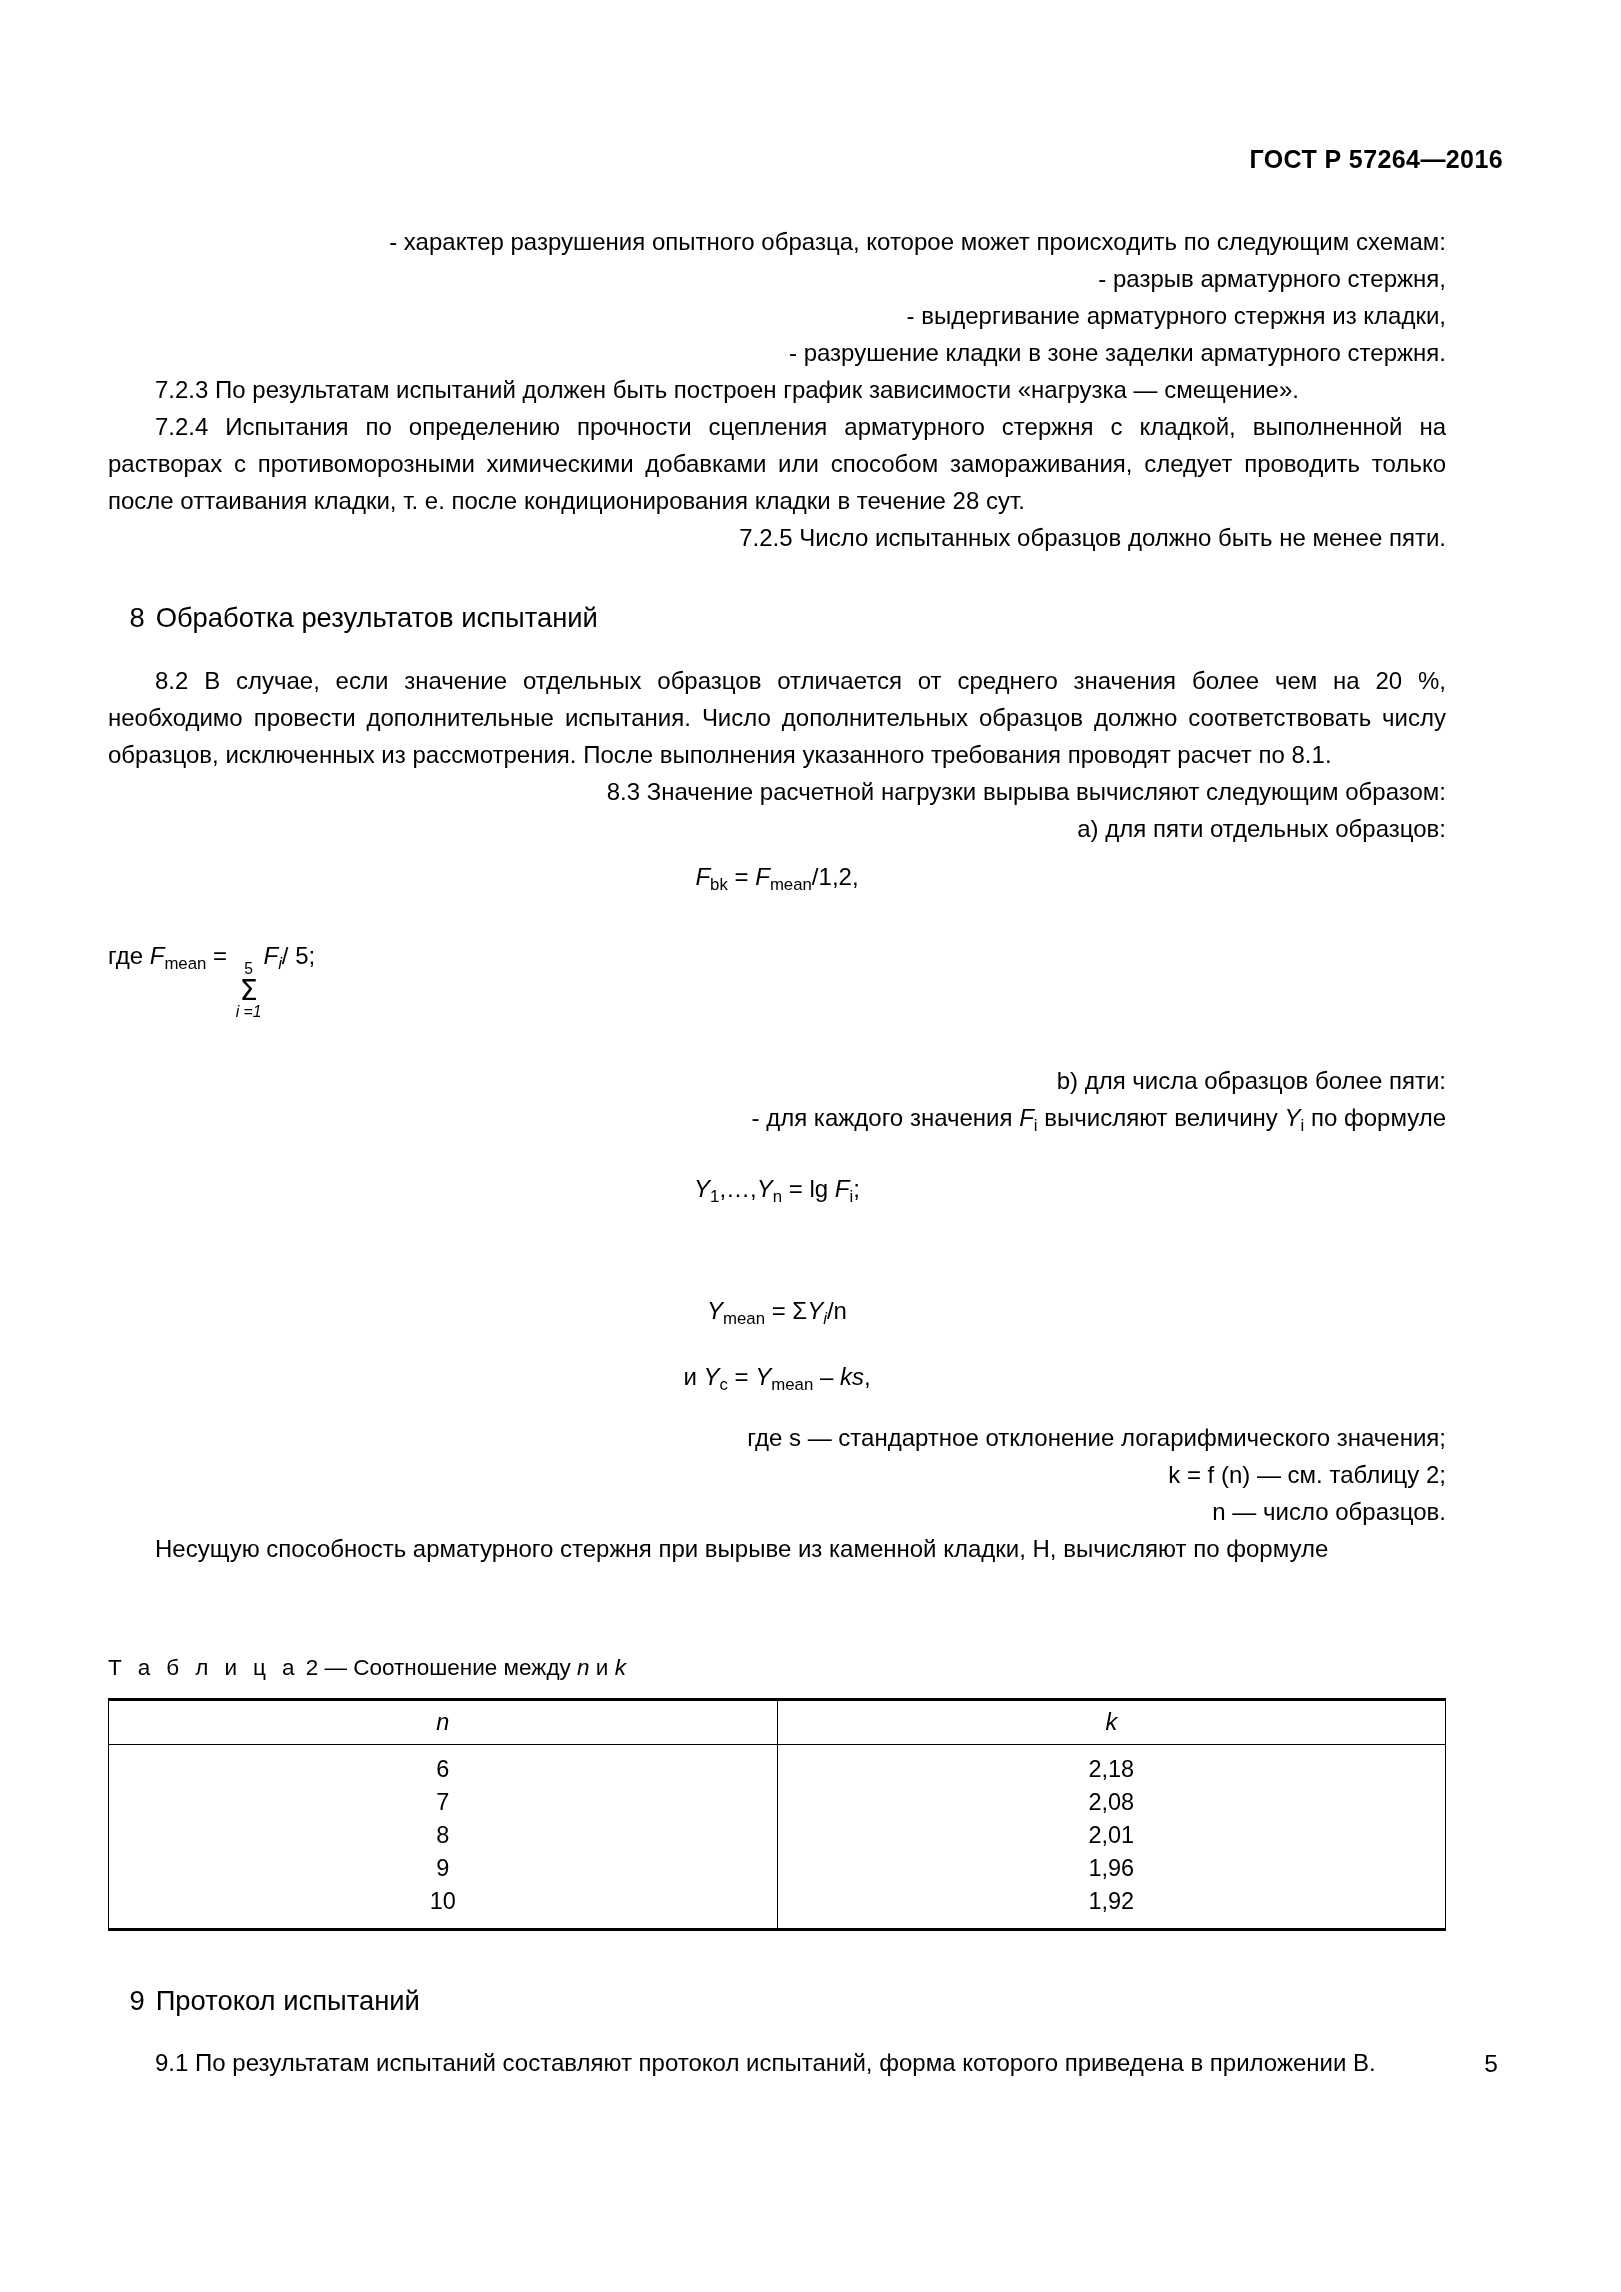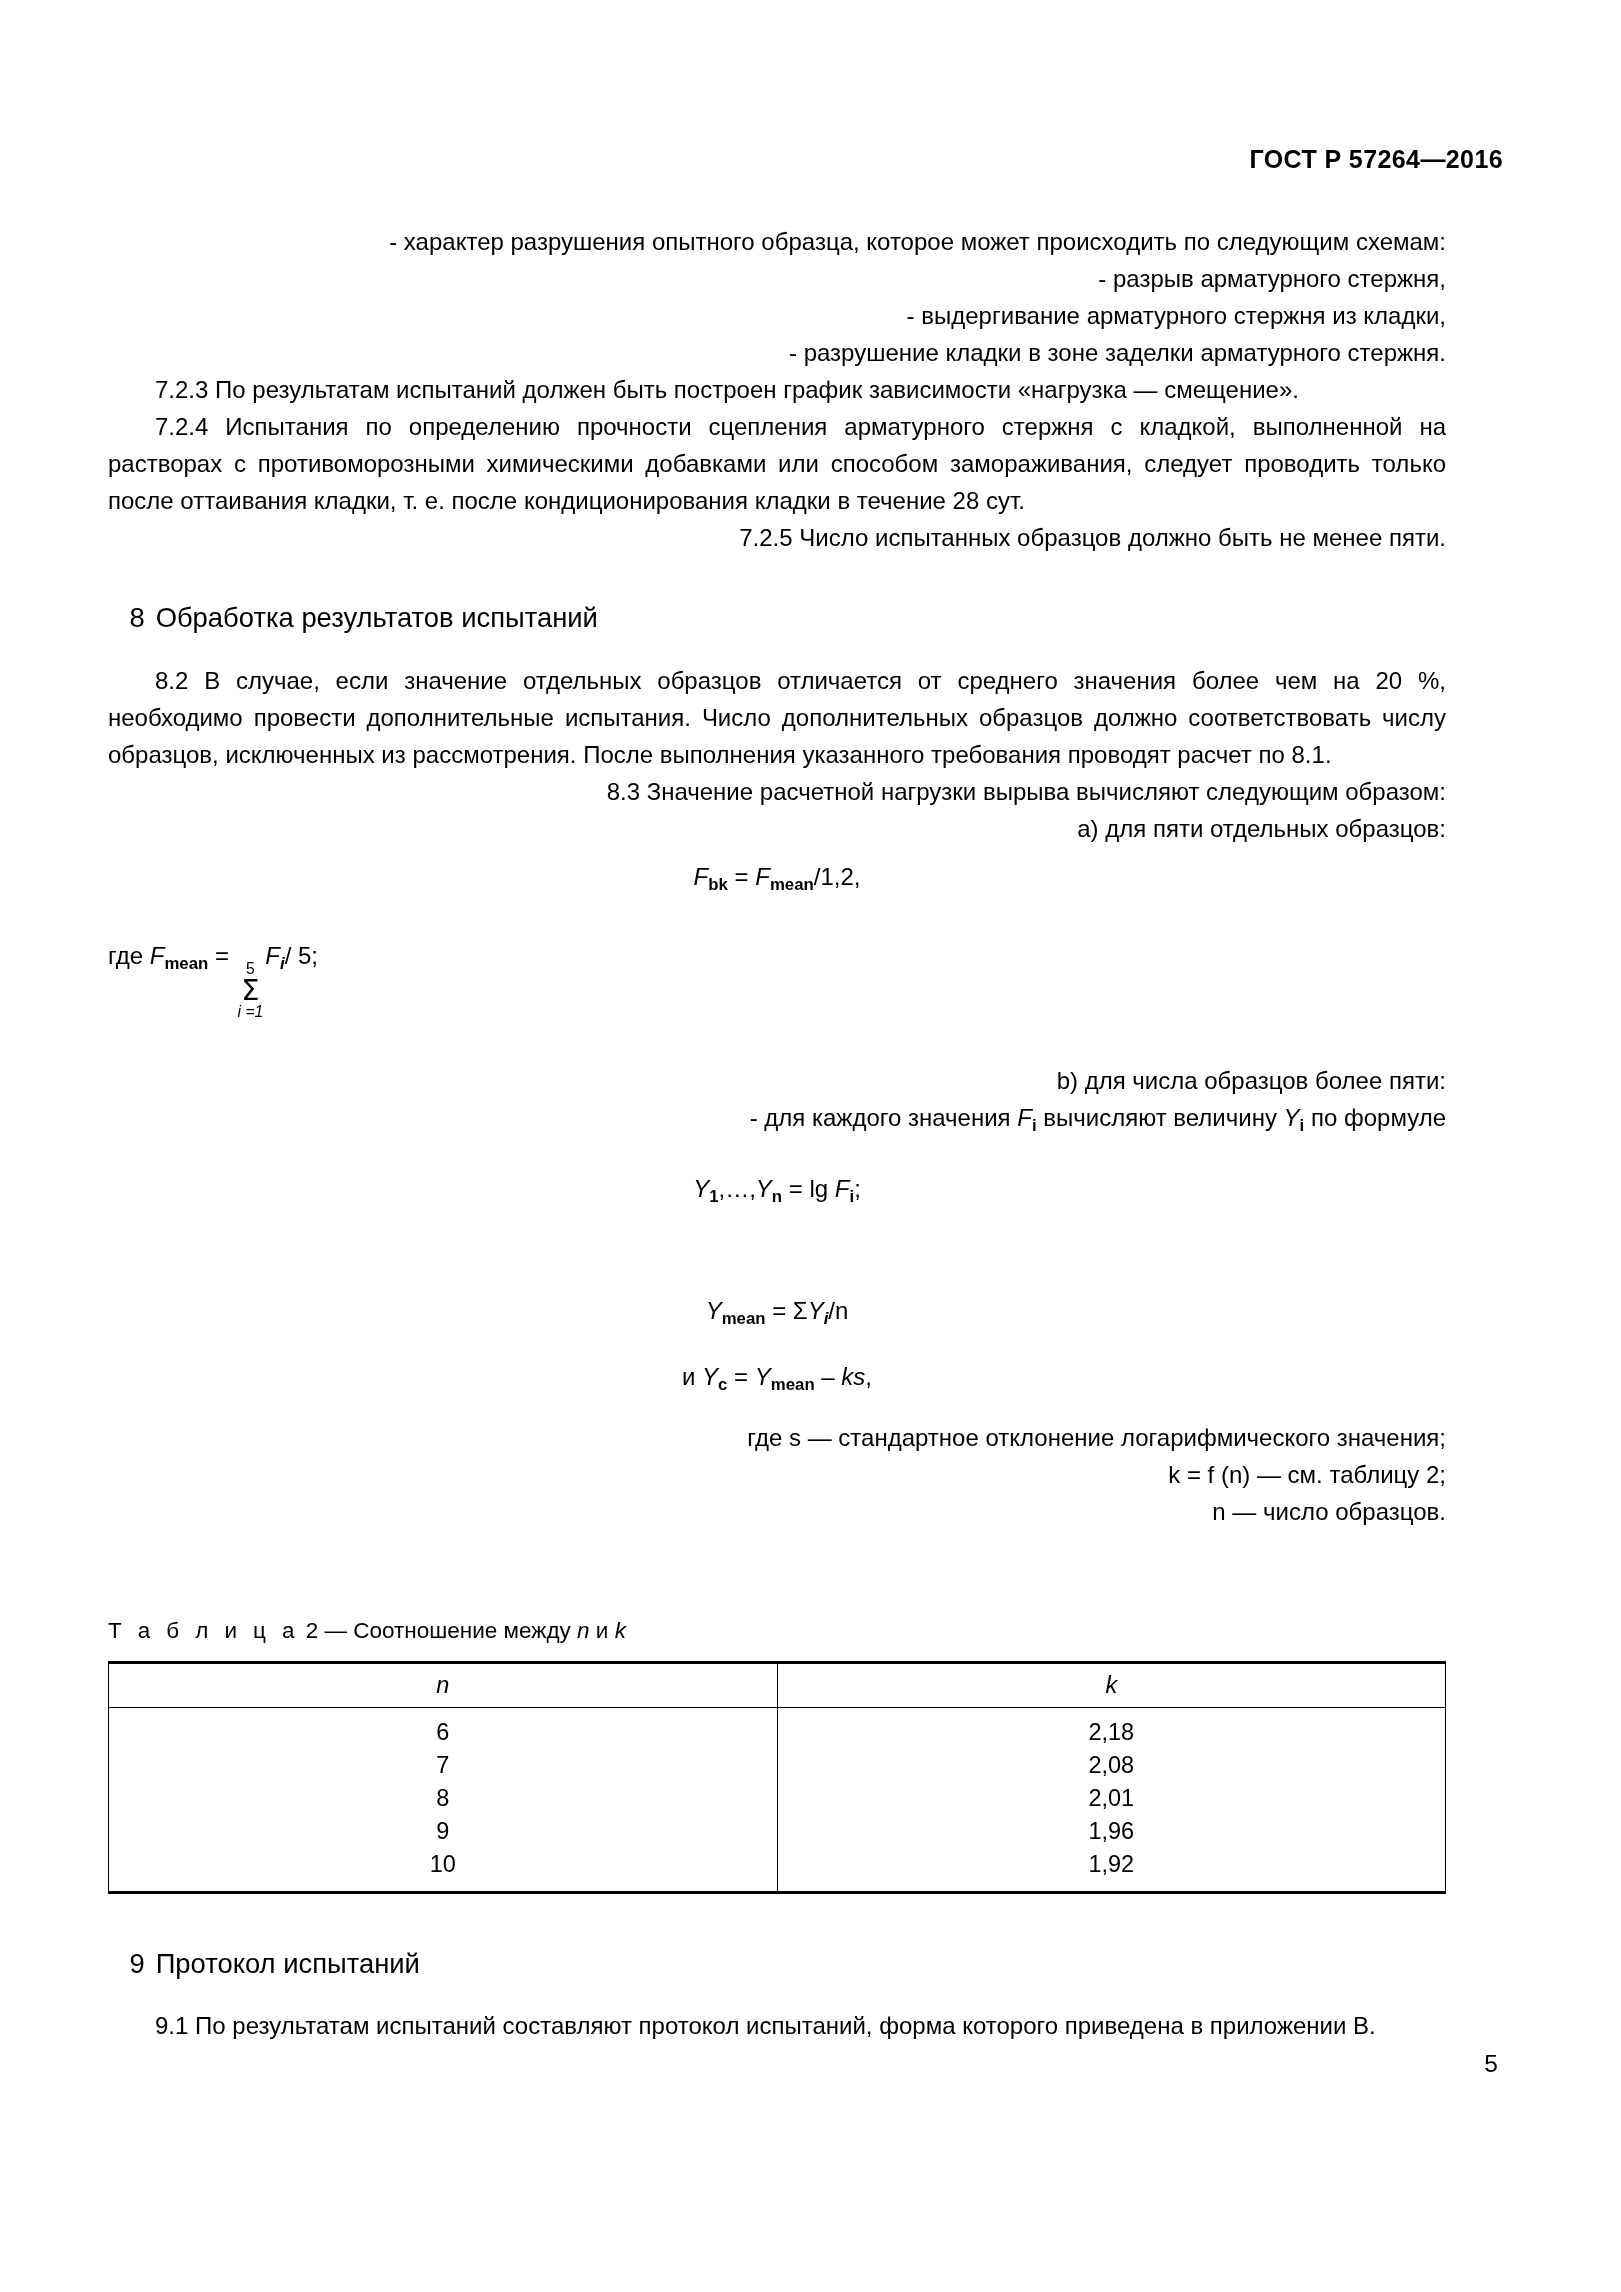--- a/index.html
+++ b/index.html
@@ -73,21 +73,20 @@
   .formula {
     text-align: center;
     font-size: 24px;
     line-height: 37px;
   }
   .it { font-style: italic; }
   sub {
     font-size: 0.70em;
     vertical-align: -0.30em;
     font-style: normal;
-    font-weight: bold;
   }
   sub.it { font-style: italic; }
   .sum-line {
     font-size: 24px;
     line-height: 39px;
     white-space: nowrap;
   }
   .sigma-stack {
     display: inline-flex;
     flex-direction: column;
@@ -227,20 +226,21 @@
 
     <div class="formula">
       <span>и </span><span class="it">Y</span><sub>c</sub><span> = </span><span class="it">Y</span><sub>mean</sub><span> – </span><span class="it">ks</span><span>,</span>
     </div>
 
     <div class="spacer-16"></div>
 
     <p class="nojust"><span>где s — стандартное отклонение логарифмического значения;</span></p>
     <p class="nojust" style="text-indent:37px">k = f (n) — см. таблицу 2;</p>
     <p class="nojust" style="text-indent:37px">n — число образцов.</p>
+    <p class="indent">Несущую способность арматурного стержня при вырыве из каменной кладки, Н, вычисляют по формуле</p>
 
     <div class="spacer-26"></div>
 
 
     <div class="spacer-60"></div>
 
     <div class="tbl-caption"><span class="sp">Т а б л и ц а</span>
       <span>2</span>
       <span>—</span>
       <span>Соотношение между </span><span class="it">n</span><span> и </span><span class="it">k</span>

